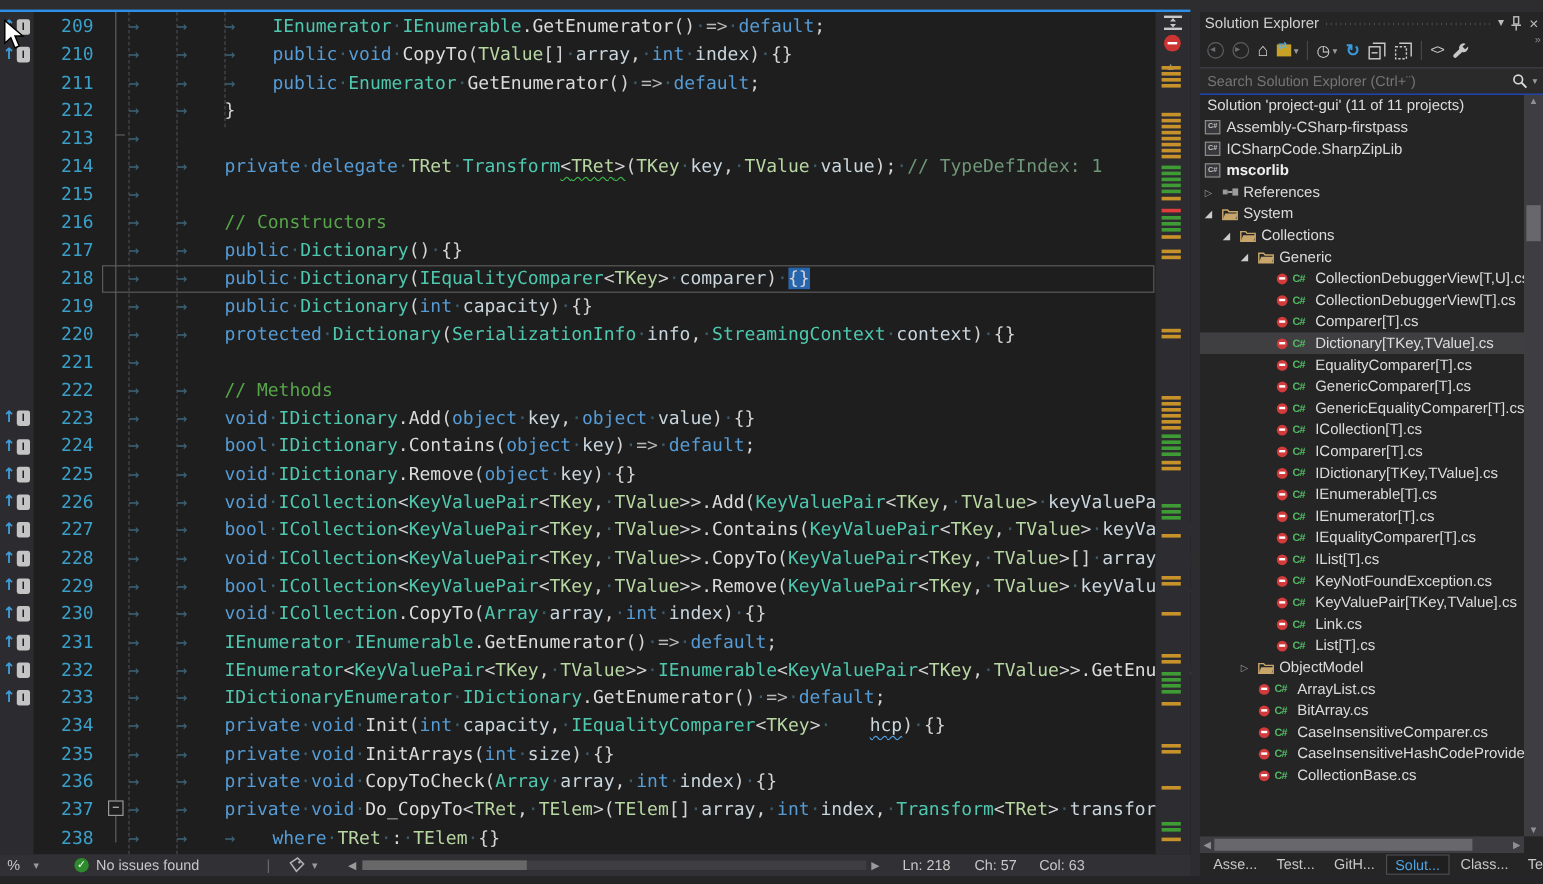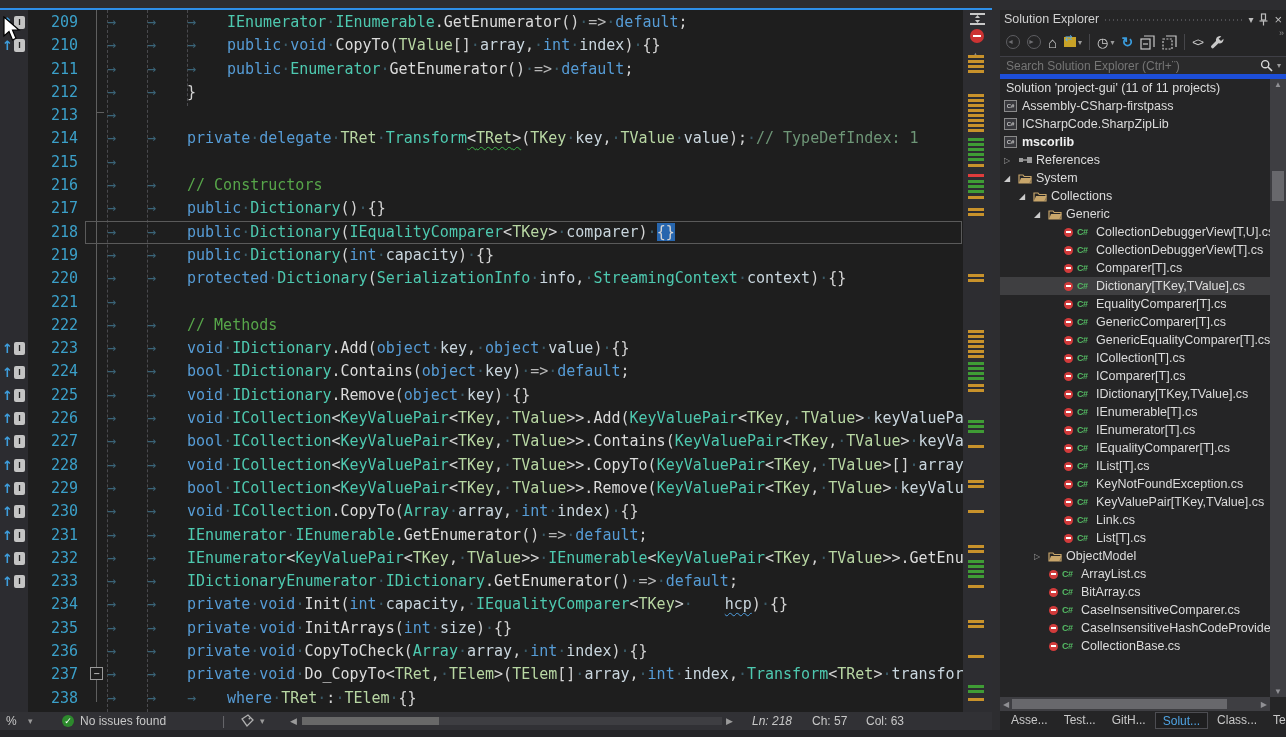--- a/index.html
+++ b/index.html
@@ -71,21 +71,21 @@
   #zoom-ctl { left:6px; } #zoom-caret { left:28px; color:#9a9a9a; font-size:9px; }
   #issues { left:62px; display:flex; align-items:center; gap:6px; }
   .check-circle { display:inline-block; width:12px; height:12px; border-radius:50%; background:#2d8a2d;
                   color:#fff; font:bold 9px/12px "DejaVu Sans",sans-serif; text-align:center; }
   #stat-div1 { left:222px; color:#6a6a6e; }
   #tag-btn { left:240px; } #tag-caret { left:260px; color:#9a9a9a; font-size:9px; }
   #h-left { left:290px; color:#9a9a9a; font-size:9px; }
   #h-track { left:302px; top:717px; width:420px; height:8px; background:#3e3e42; }
   #h-thumb { left:0; top:0; width:137px; height:8px; background:#686868; position:absolute; }
   #h-right { left:726px; color:#9a9a9a; font-size:9px; }
-  #st-ln { left:752px;font-style:italic; } #st-ch { left:812px; } #st-col { left:866px; }
+  #st-ln { left:752px; } #st-ch { left:812px; } #st-col { left:866px; }
   #st-enc { left:920px;margin-top:36px; } #st-eol { left:1006px; }
 
   #bottom-strip { left:0; top:730px; width:1286px; height:7px; background:#252528; }
 
   
   #sepanel { left:1000px; top:10px; width:286px; height:720px; background:#252526; color:#cccccc;
              font:12.5px "Liberation Sans",sans-serif; }
   #se-title { left:0; top:0; width:286px; height:18px; display:flex; align-items:center; padding:0 4px; gap:6px; }
   #se-title-label { white-space:nowrap; color:#d0d0d0; }
   #se-grip { flex:1; height:5px; margin-top:2px;
@@ -99,21 +99,21 @@
   .tb-btn { display:flex; align-items:center; color:#d0d0d0; font-size:13px; }
   .tb-caret { color:#9a9a9a; font-size:8px; margin-left:2px; }
   .circ { width:14px; height:14px; border:1px solid #5e5e62; border-radius:50%; color:#6e6e72;
           font-size:7px; line-height:12px; text-align:center; }
   #tb-refresh span:first-child { color:#3a9bdc; font-weight:bold; font-size:14px; }
   #tb-switch .folder-sq { width:12px; height:10px; background:#c8a227; display:inline-block; position:relative; }
   #tb-switch .folder-sq::after { content:"⇄"; position:absolute; left:1px; top:-4px; color:#58b0f0; font-size:9px; }
   #tb-overflow { position:absolute; right:2px; top:0; color:#8a8a8a; font-size:9px; }
 
   #se-search { left:0; top:46px; width:286px; height:23px; background:#2a2a2b;
-               border-top:1px solid #3f3f46; border-bottom:5px solid #1d4ed8;
+               border-top:1px solid #3f3f46; border-bottom:1px solid #1d4ed8;
                display:flex; align-items:center; }
   #se-search input { flex:1; background:transparent; border:none; outline:none; color:#8a8a8a;
                      font:12px "Liberation Sans",sans-serif; padding:0 6px; }
   #se-search .mag { margin-right:2px; } 
   #se-search .tb-caret { margin-right:5px; }
 
   #se-tree { left:0; top:69px; width:270px; height:618px; overflow:hidden; }
   .trow { display:flex; align-items:center; height:18px; white-space:nowrap; color:#dcdcdc; }
   .trow.selected { background:#3f3f41; }
   .trow.bold { font-weight:bold; color:#f0f0f0; }

